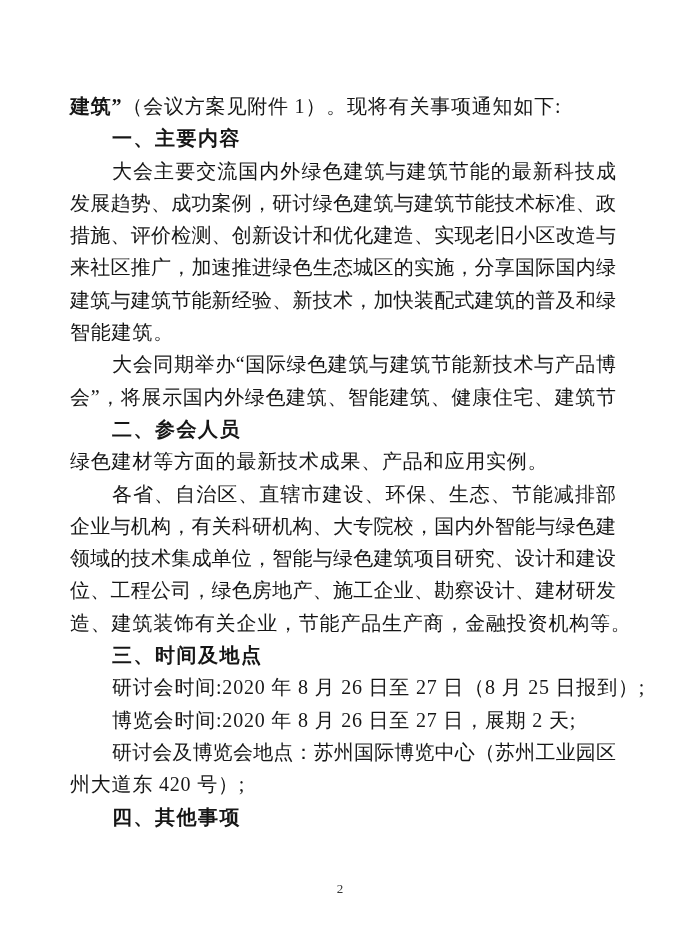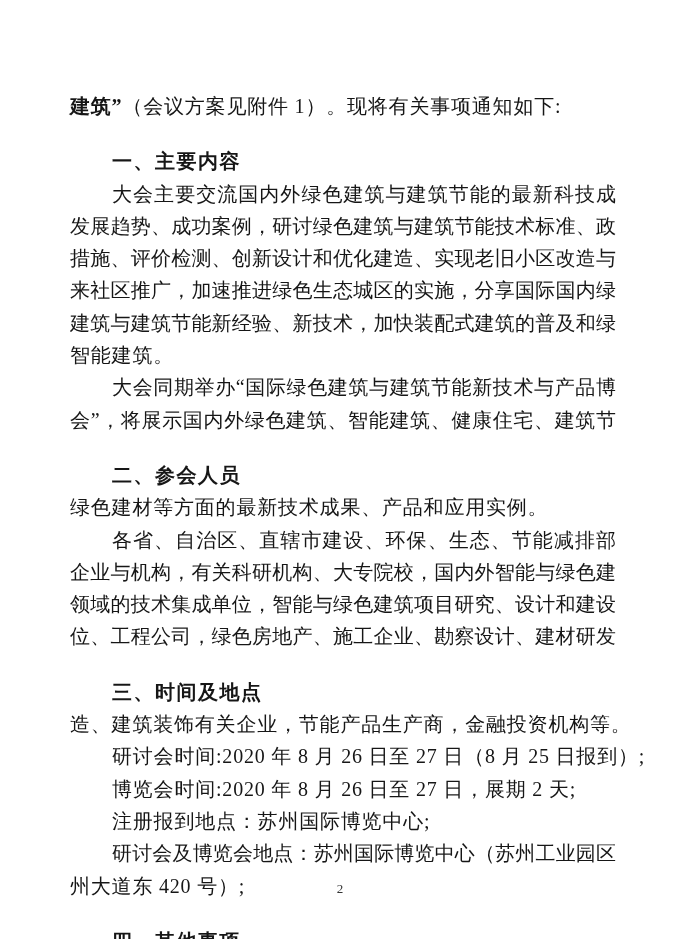--- a/index.html
+++ b/index.html
@@ -36,21 +36,20 @@
     text-align-last: justify;
     letter-spacing: 0;
   }
   .line.indent {
     text-indent: 42px;
   }
   .line.heading {
     font-family: "Liberation Sans", "DejaVu Sans", sans-serif;
     font-weight: 700;
     letter-spacing: 1.5px;
-    margin-top: 23px;
   }
   .line b {
     font-weight: 700;
   }
   .page-number {
     position: absolute;
     left: 0;
     right: 0;
     top: 881px;
     text-align: center;
@@ -73,23 +72,22 @@
       <div class="line justify">建筑与建筑节能新经验、新技术，加快装配式建筑的普及和绿色</div>
       <div class="line plain">智能建筑。</div>
       <div class="line justify indent">大会同期举办“国际绿色建筑与建筑节能新技术与产品博览</div>
       <div class="line justify">会”，将展示国内外绿色建筑、智能建筑、健康住宅、建筑节能和</div>
       <div class="line heading indent">二、参会人员</div>
       <div class="line plain">绿色建材等方面的最新技术成果、产品和应用实例。</div>
       <div class="line justify indent">各省、自治区、直辖市建设、环保、生态、节能减排部门、</div>
       <div class="line justify">企业与机构，有关科研机构、大专院校，国内外智能与绿色建筑</div>
       <div class="line justify">领域的技术集成单位，智能与绿色建筑项目研究、设计和建设单</div>
       <div class="line justify">位、工程公司，绿色房地产、施工企业、勘察设计、建材研发制</div>
+      <div class="line plain">造、建筑装饰有关企业，节能产品生产商，金融投资机构等。</div>
       <div class="line heading indent">三、时间及地点</div>
-      <div class="line plain">造、建筑装饰有关企业，节能产品生产商，金融投资机构等。</div>
       <div class="line plain indent">研讨会时间:2020 年 8 月 26 日至 27 日（8 月 25 日报到）;</div>
       <div class="line plain indent">博览会时间:2020 年 8 月 26 日至 27 日，展期 2 天;</div>
-      <div class="line plain indent">注册报到地点：苏州国际博览中心;</div>
       <div class="line justify indent">研讨会及博览会地点：苏州国际博览中心（苏州工业园区苏</div>
       <div class="line plain">州大道东 420 号）;</div>
       <div class="line heading indent">四、其他事项</div>
     </div>
   <div class="page-number">2</div>
 </div>
 
 </body></html>

